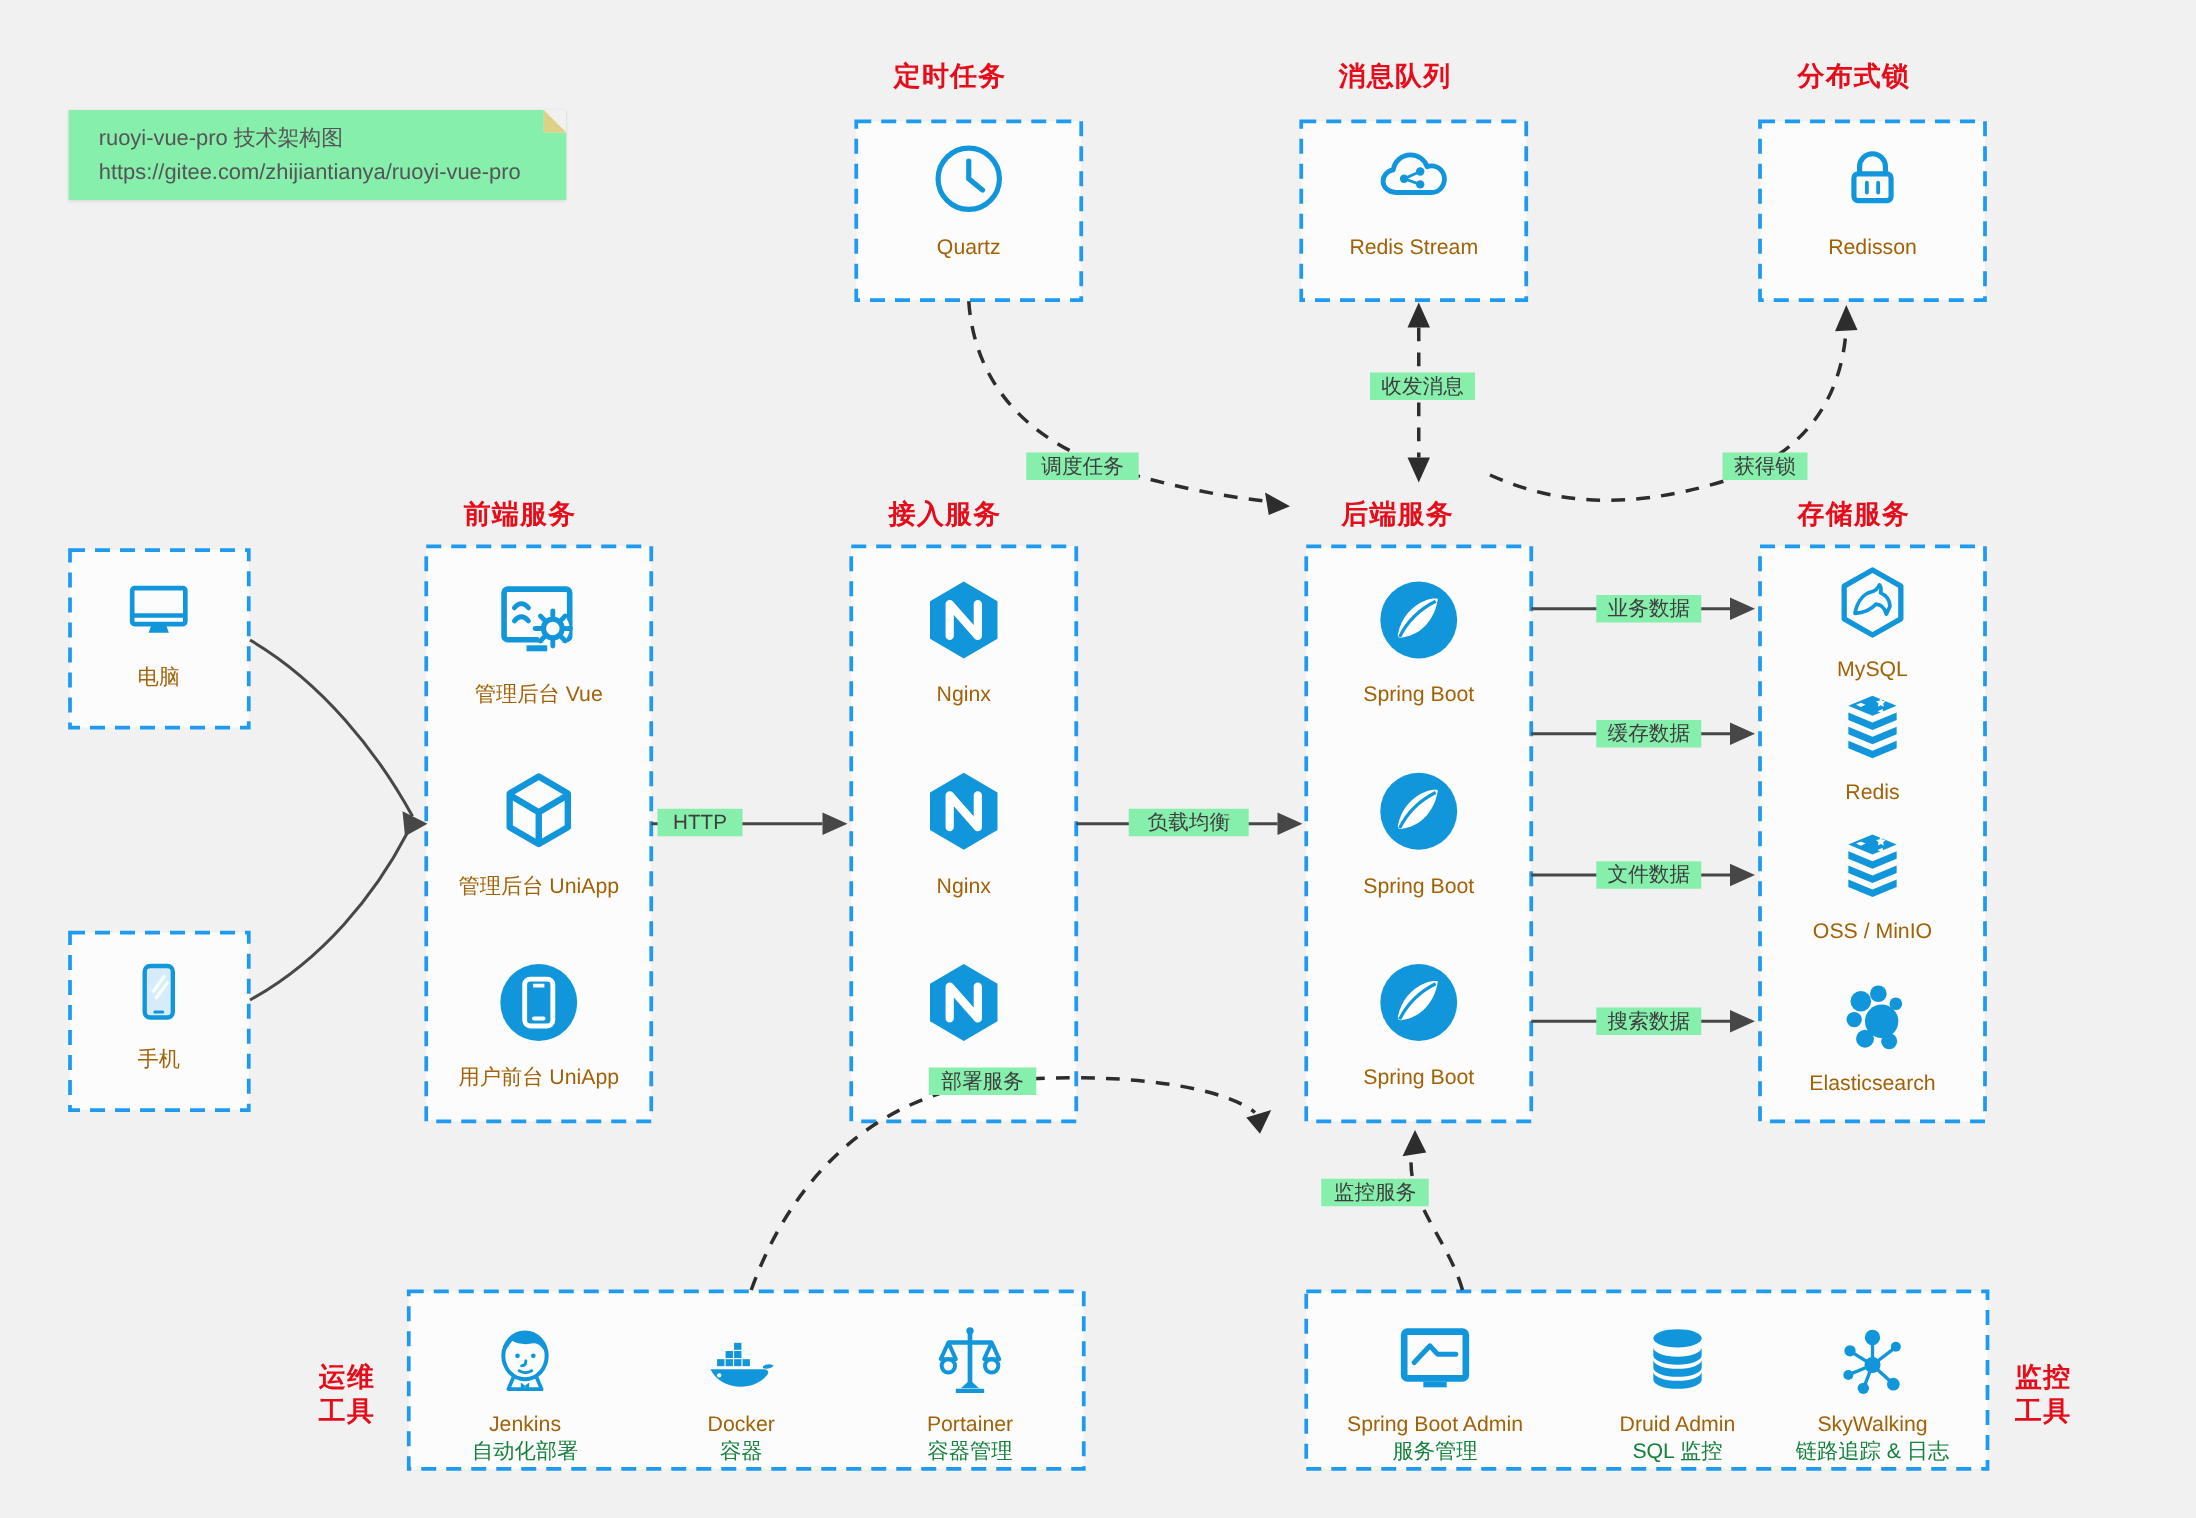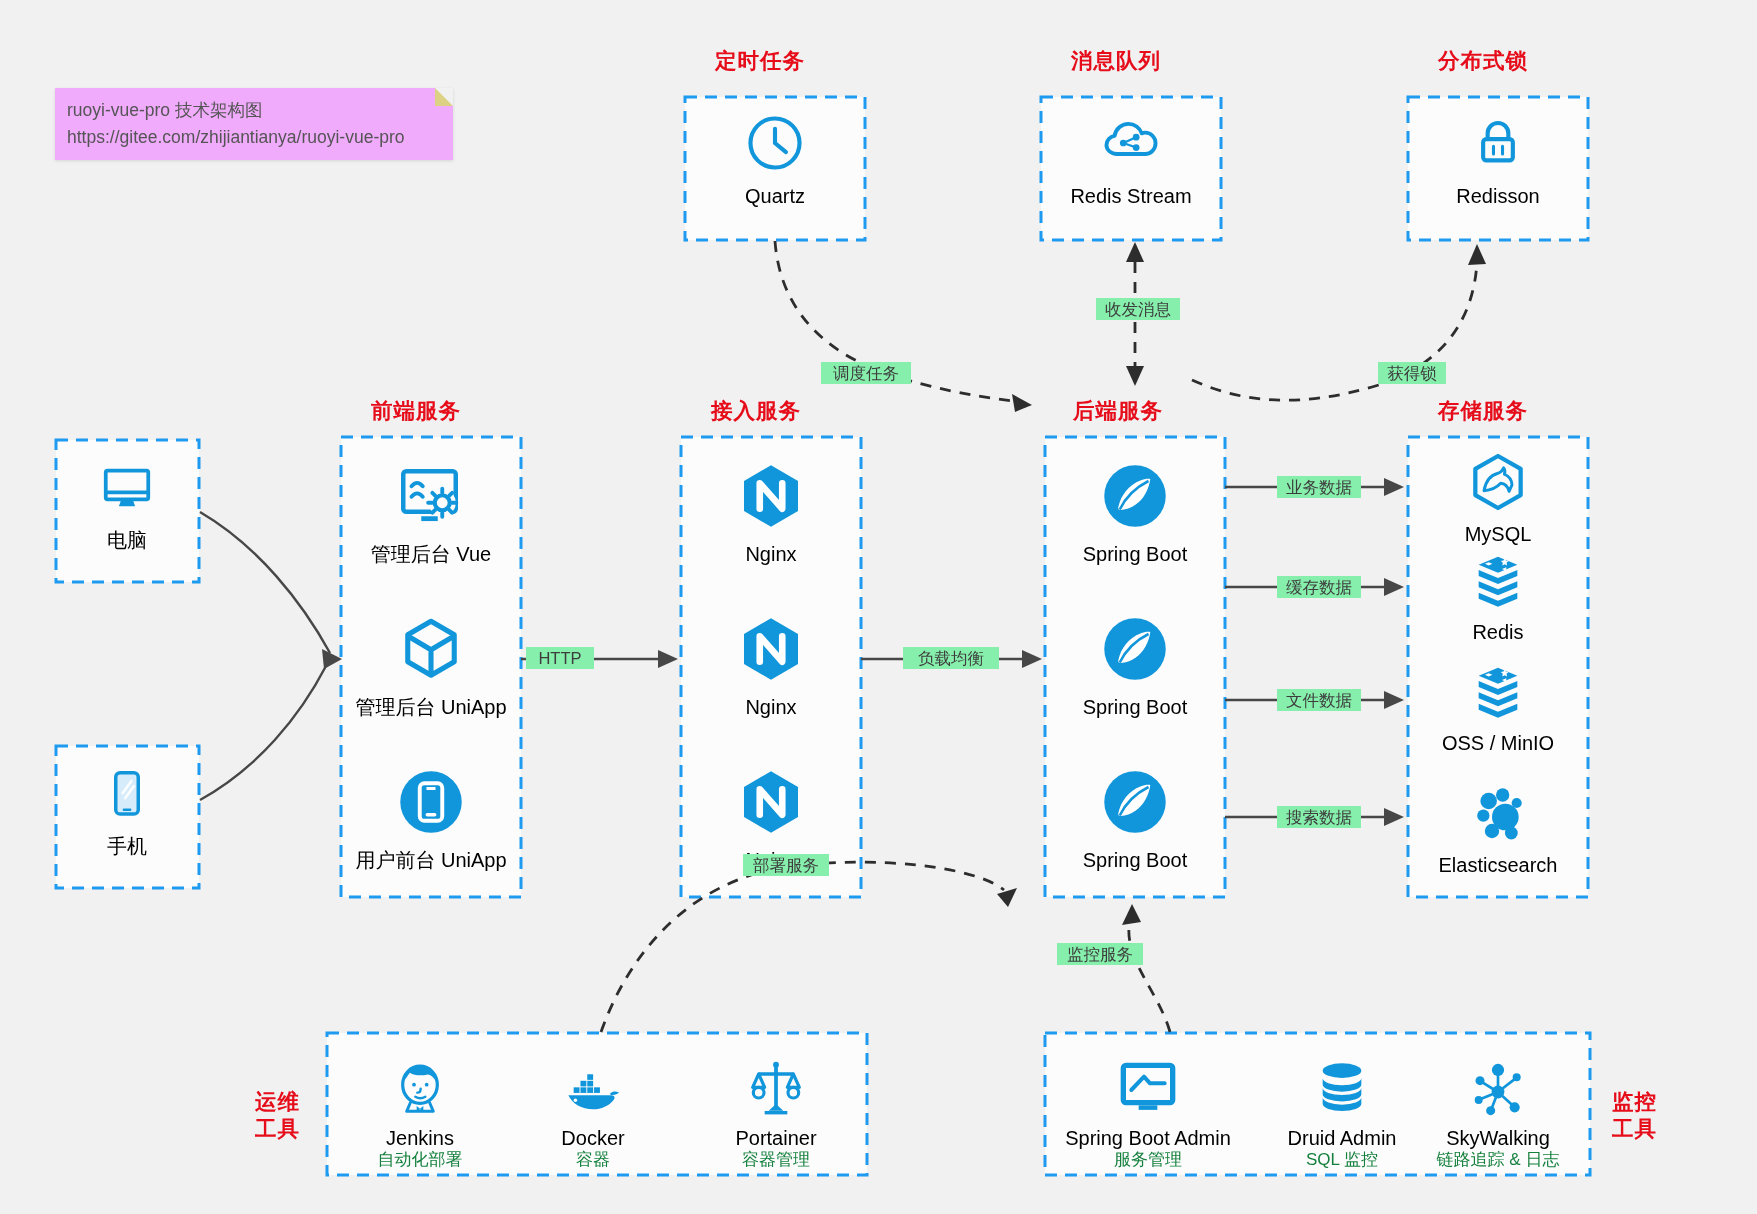--- a/index.html
+++ b/index.html
@@ -8,25 +8,25 @@
   svg.layer{position:absolute;left:0;top:0;}
   .gtitle{position:absolute;color:#e60c1a;font-weight:bold;font-size:21.5px;letter-spacing:1px;}
   .side-title{line-height:27px;}
   .node{position:absolute;text-align:center;color:#1296db;}
   .node .icon{display:inline-block;}
   .node .icon svg{display:block;margin:0 auto;}
   .ic62 svg{width:62px;height:62px;}
   .ic72 svg{width:72px;height:72px;}
   .ic64 svg{width:64px;height:64px;}
   .ic60 svg{width:60px;height:60px;}
-  .node .lbl{margin-top:8px;font-size:20px;color:#000000;line-height:21px;}
+  .node .lbl{margin-top:8px;font-size:17px;color:#a16207;line-height:21px;}
   .node .sub{font-size:17px;color:#15803d;line-height:21px;}
   .elabel{position:absolute;background:#86efac;font-size:16.5px;color:#3d3d3d;text-align:center;padding:1px 2px;line-height:20px;}
-  .note{position:absolute;left:55px;top:88px;width:398px;height:72px;background:#f0abfc;
-        box-shadow:0 1px 3px rgba(0,0,0,.12);box-sizing:border-box;padding:9px 12px;}
+  .note{position:absolute;left:55px;top:88px;width:398px;height:72px;background:#86efac;
+        box-shadow:0 1px 3px rgba(0,0,0,.12);box-sizing:border-box;padding:9px 24px;}
   .note .ln{font-size:17.5px;color:#555;line-height:27px;white-space:nowrap;}
   .note-fold{position:absolute;right:0;top:0;width:0;height:0;
              border-top:18px solid #f1f1f1;border-left:18px solid #dcd185;}
 </style>
 </head>
 <body>
 
 <div class="canvas">
 
   <svg class="layer" width="1757" height="1214">

